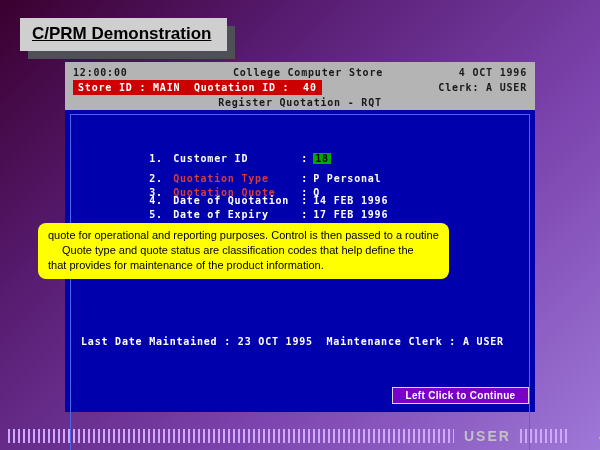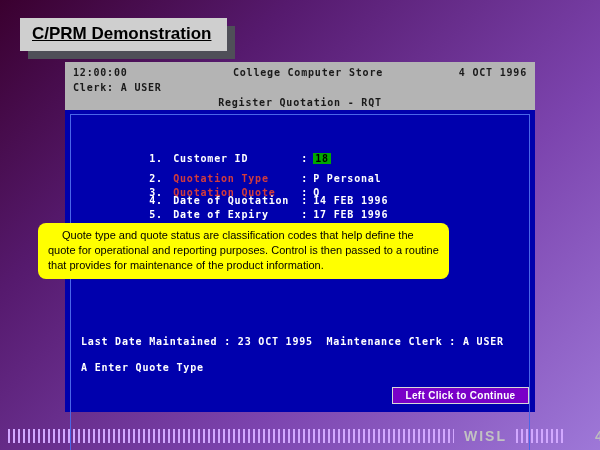--- a/index.html
+++ b/index.html
@@ -81,20 +81,21 @@
   </div>
 
   <div class="terminal">
     <div class="term-header">
       <div class="hrow">
         <span class="edge">12:00:00</span>
         <span class="mid">College Computer Store</span>
         <span class="edge">4 OCT 1996</span>
       </div>
       <div class="hrow">
+        <span class="redbar edge">Store ID : MAIN  Quotation ID :  40</span>
         <span class="edge">Clerk: A USER</span>
       </div>
       <div class="hrow centered">
         <span>Register Quotation - RQT</span>
       </div>
     </div>
 
     <div class="term-body">
       <div class="inner-frame"></div>
 
@@ -110,32 +111,31 @@
         </div>
         <div class="field-row">
           <span class="fnum">4.</span><span class="flabel">Date of Quotation</span><span class="fcolon">:</span><span class="fvalue">14 FEB 1996</span>
         </div>
         <div class="field-row">
           <span class="fnum">5.</span><span class="flabel">Date of Expiry</span><span class="fcolon">:</span><span class="fvalue">17 FEB 1996</span>
         </div>
       </div>
 
       <div class="maint-line">Last Date Maintained : 23 OCT 1995  Maintenance Clerk : A USER</div>
-      <div class="prompt-line">A Enter Quote Type</div>
     </div>
   </div>
 
   <div class="callout">
+    <div class="cline">quote for operational and reporting purposes. Control is then passed to a routine</div>
     <div class="cline indent">Quote type and quote status are classification codes that help define the</div>
-    <div class="cline">quote for operational and reporting purposes. Control is then passed to a routine</div>
     <div class="cline">that provides for maintenance of the product information.</div>
   </div>
 
   <div class="continue-btn">Left Click to Continue</div>
 
   <div class="footer">
     <div class="bars long"></div>
-    <span class="brand">WISL</span>
+    <span class="brand">USER</span>
     <div class="bars short"></div>
     <span class="pagenum">42</span>
   </div>
 
 </div>
 
 </body></html>

